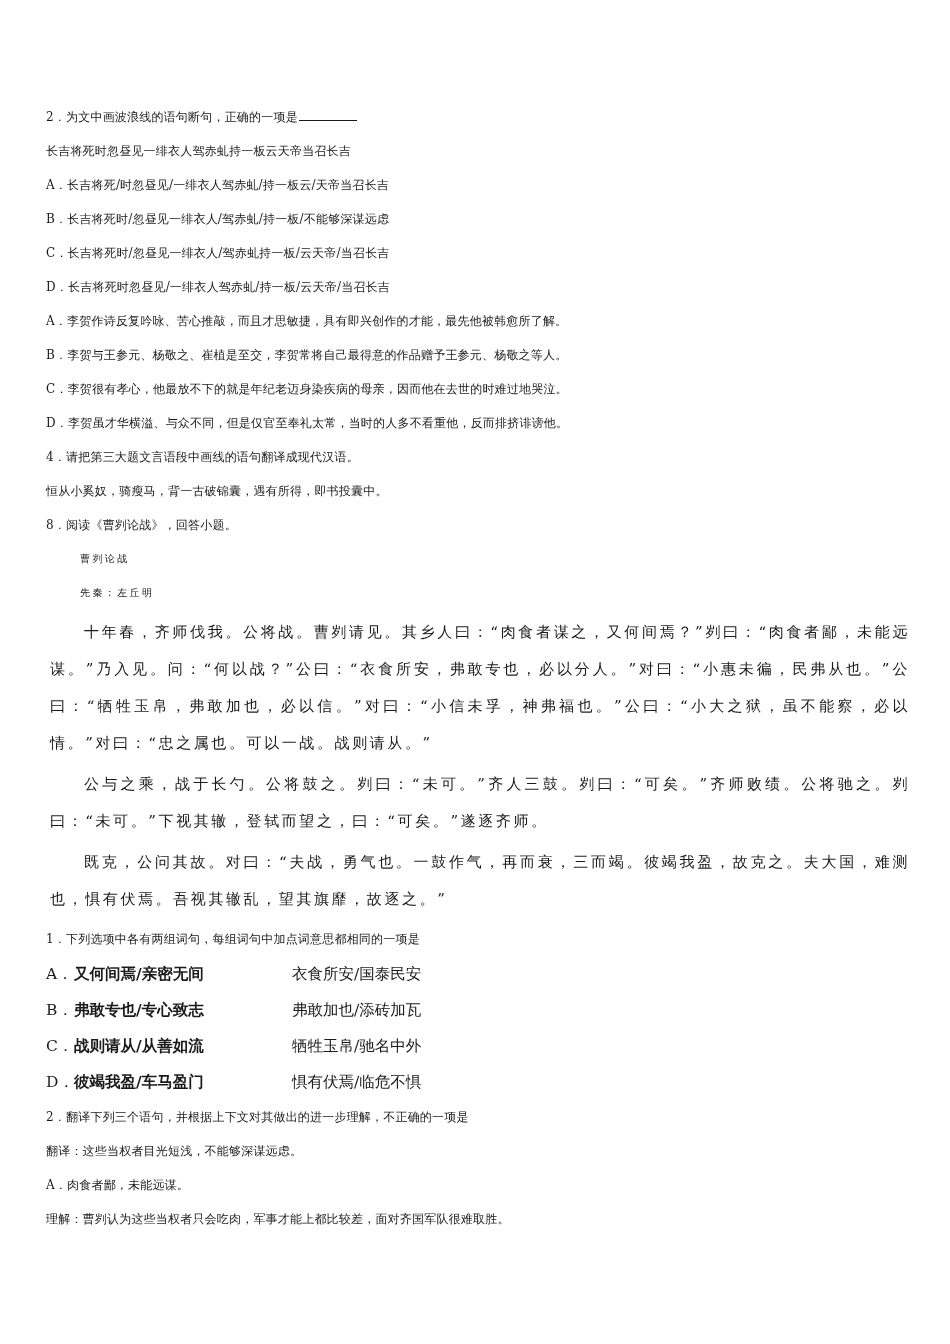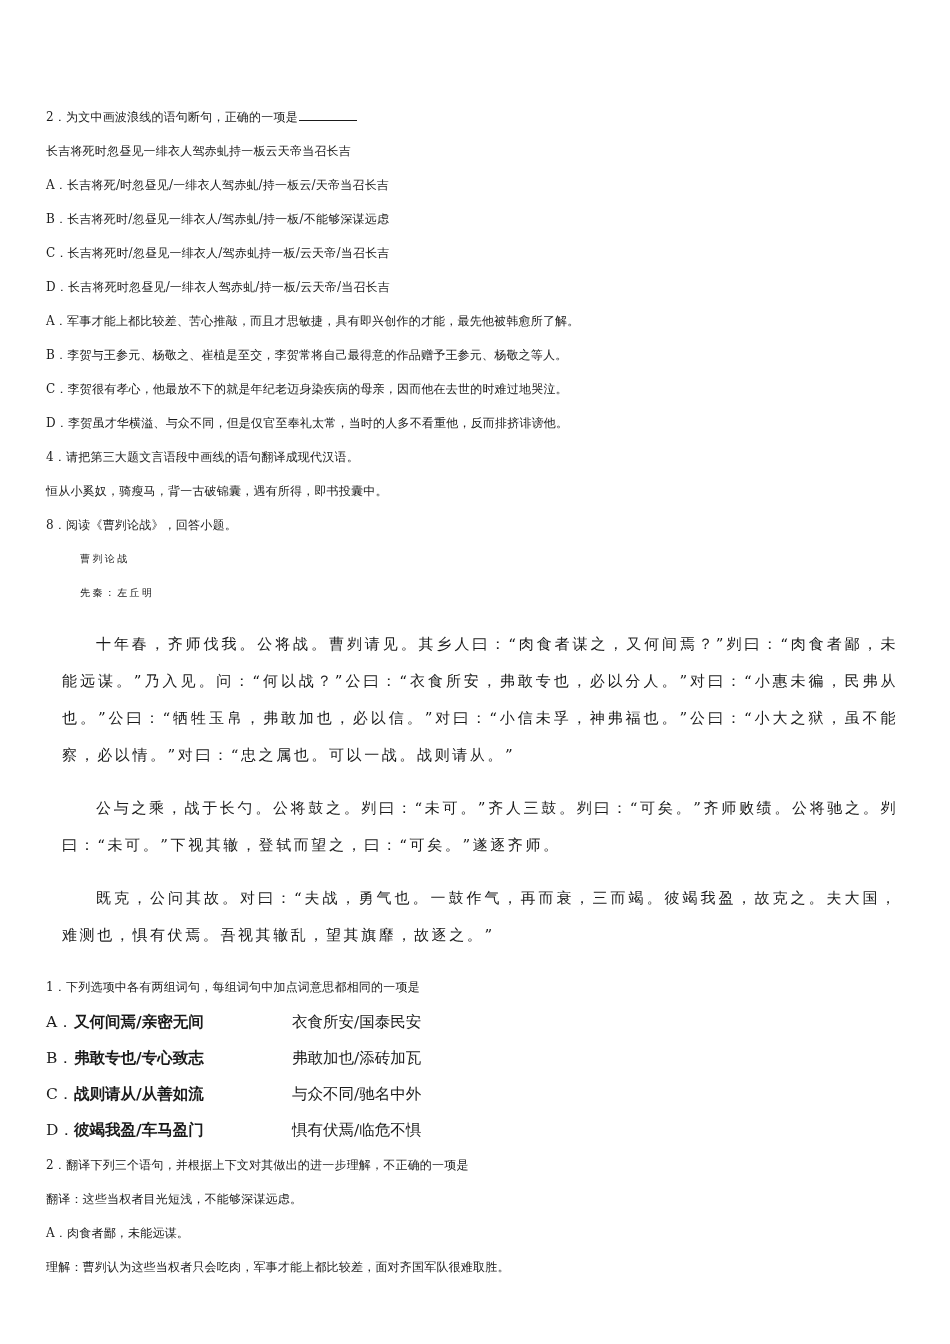--- a/index.html
+++ b/index.html
@@ -43,21 +43,21 @@
       text-align: justify;
       text-align-last: left;
       white-space: normal;
       width: 868px;
     }
     .classic-block {
       margin: 0;
     }
     .classic-para {
       text-indent: 34px;
-      margin: 16px;
+      margin: 4px;
     }
     .classic-title {
       font-size: 10px;
       letter-spacing: 2.4px;
       height: 34px;
       line-height: 34px;
       padding-left: 34px;
     }
     .opt-row {
       display: flex;
@@ -81,21 +81,21 @@
 
 <div class="page">
 
   <div class="line"><span>2．为文中画波浪线的语句断句，正确的一项是</span><span class="blank"></span></div>
   <div class="line">长吉将死时忽昼见一绯衣人驾赤虬持一板云天帝当召长吉</div>
   <div class="line"><span>A．</span><span>长吉将死/时忽昼见/一绯衣人驾赤虬/持一板云/天帝当召长吉</span></div>
   <div class="line"><span>B．</span><span>长吉将死时/忽昼见一绯衣人/驾赤虬/持一板/不能够深谋远虑</span></div>
   <div class="line"><span>C．</span><span>长吉将死时/忽昼见一绯衣人/驾赤虬持一板/云天帝/当召长吉</span></div>
   <div class="line"><span>D．</span><span>长吉将死时忽昼见/一绯衣人驾赤虬/持一板/云天帝/当召长吉</span></div>
 
-  <div class="line"><span>A．</span><span>军事才能上都比较差、苦心推敲，而且才思敏捷，具有即兴创作的才能，最先他被韩愈所了解。</span></div>
+  <div class="line"><span>A．</span><span>李贺作诗反复吟咏、苦心推敲，而且才思敏捷，具有即兴创作的才能，最先他被韩愈所了解。</span></div>
   <div class="line"><span>B．</span><span>李贺与王参元、杨敬之、崔植是至交，李贺常将自己最得意的作品赠予王参元、杨敬之等人。</span></div>
   <div class="line"><span>C．</span><span>李贺很有孝心，他最放不下的就是年纪老迈身染疾病的母亲，因而他在去世的时难过地哭泣。</span></div>
   <div class="line"><span>D．</span><span>李贺虽才华横溢、与众不同，但是仅官至奉礼太常，当时的人多不看重他，反而排挤诽谤他。</span></div>
 
   <div class="line">4．请把第三大题文言语段中画线的语句翻译成现代汉语。</div>
   <div class="line">恒从小奚奴，骑瘦马，背一古破锦囊，遇有所得，即书投囊中。</div>
 
   <div class="line">8．阅读《曹刿论战》，回答小题。</div>
   <div class="classic-title">曹刿论战</div>
   <div class="classic-title">先秦：左丘明</div>
@@ -113,21 +113,21 @@
     <span class="opt-col2">衣食所安/国泰民安</span>
   </div>
   <div class="opt-row">
     <span class="opt-label">B．</span>
     <span class="opt-col1">弗敢专也/专心致志</span>
     <span class="opt-col2">弗敢加也/添砖加瓦</span>
   </div>
   <div class="opt-row">
     <span class="opt-label">C．</span>
     <span class="opt-col1">战则请从/从善如流</span>
-    <span class="opt-col2">与众不同/驰名中外</span>
+    <span class="opt-col2">牺牲玉帛/驰名中外</span>
   </div>
   <div class="opt-row">
     <span class="opt-label">D．</span>
     <span class="opt-col1">彼竭我盈/车马盈门</span>
     <span class="opt-col2">惧有伏焉/临危不惧</span>
   </div>
 
   <div class="line">2．翻译下列三个语句，并根据上下文对其做出的进一步理解，不正确的一项是</div>
   <div class="line">翻译：这些当权者目光短浅，不能够深谋远虑。</div>
   <div class="line">A．肉食者鄙，未能远谋。</div>

